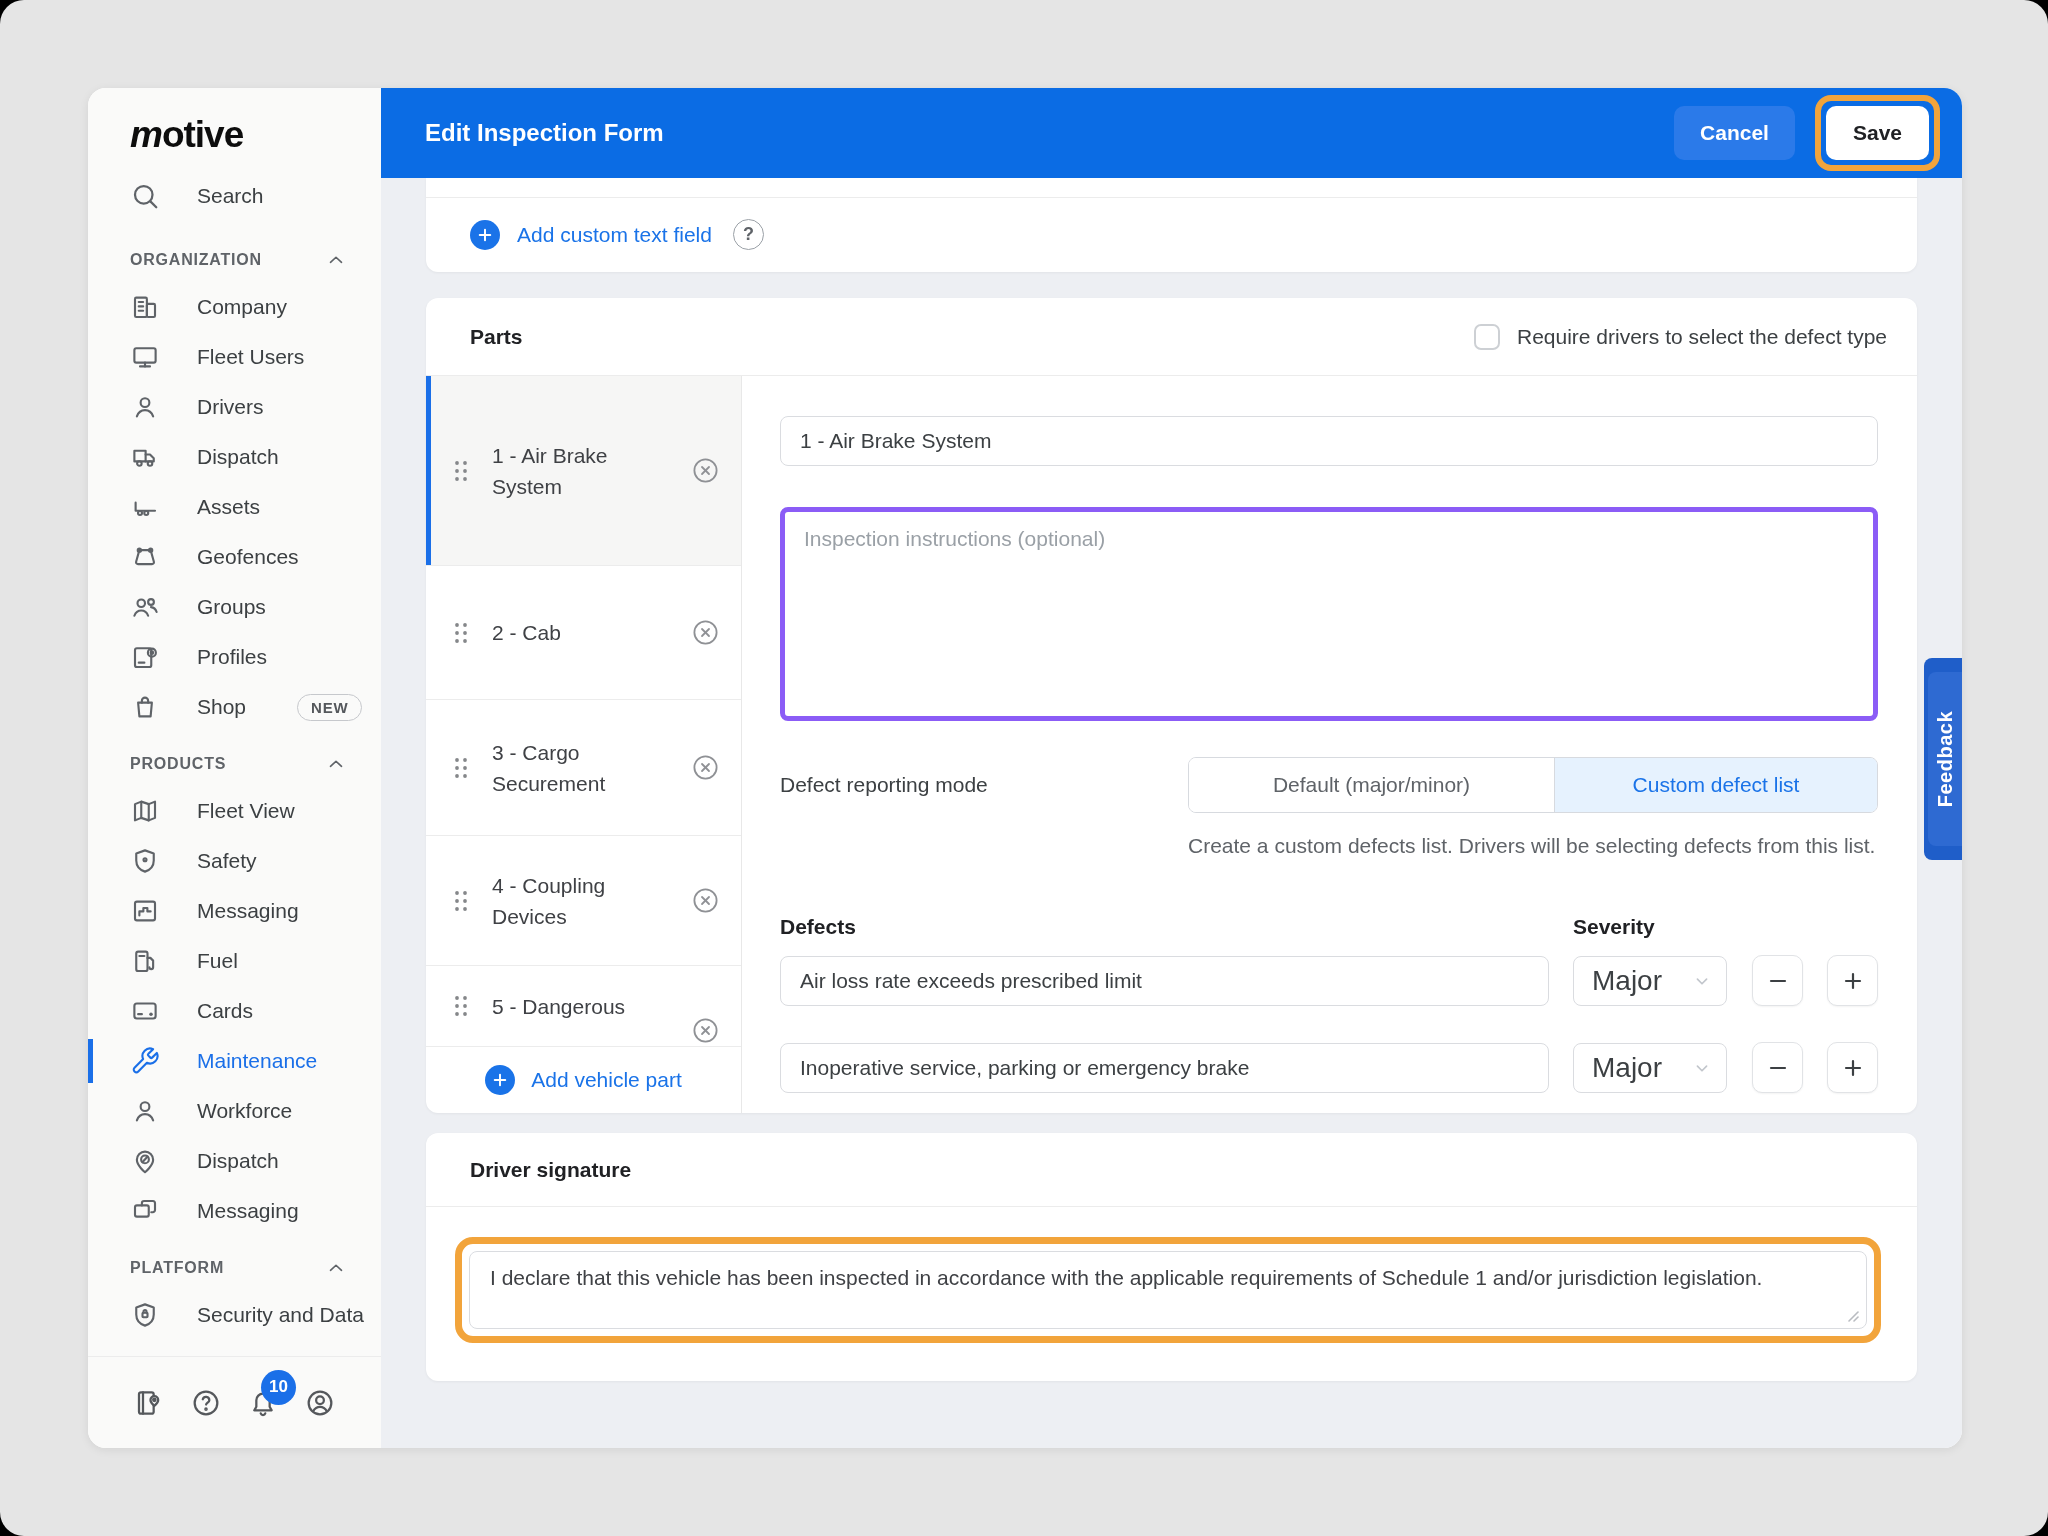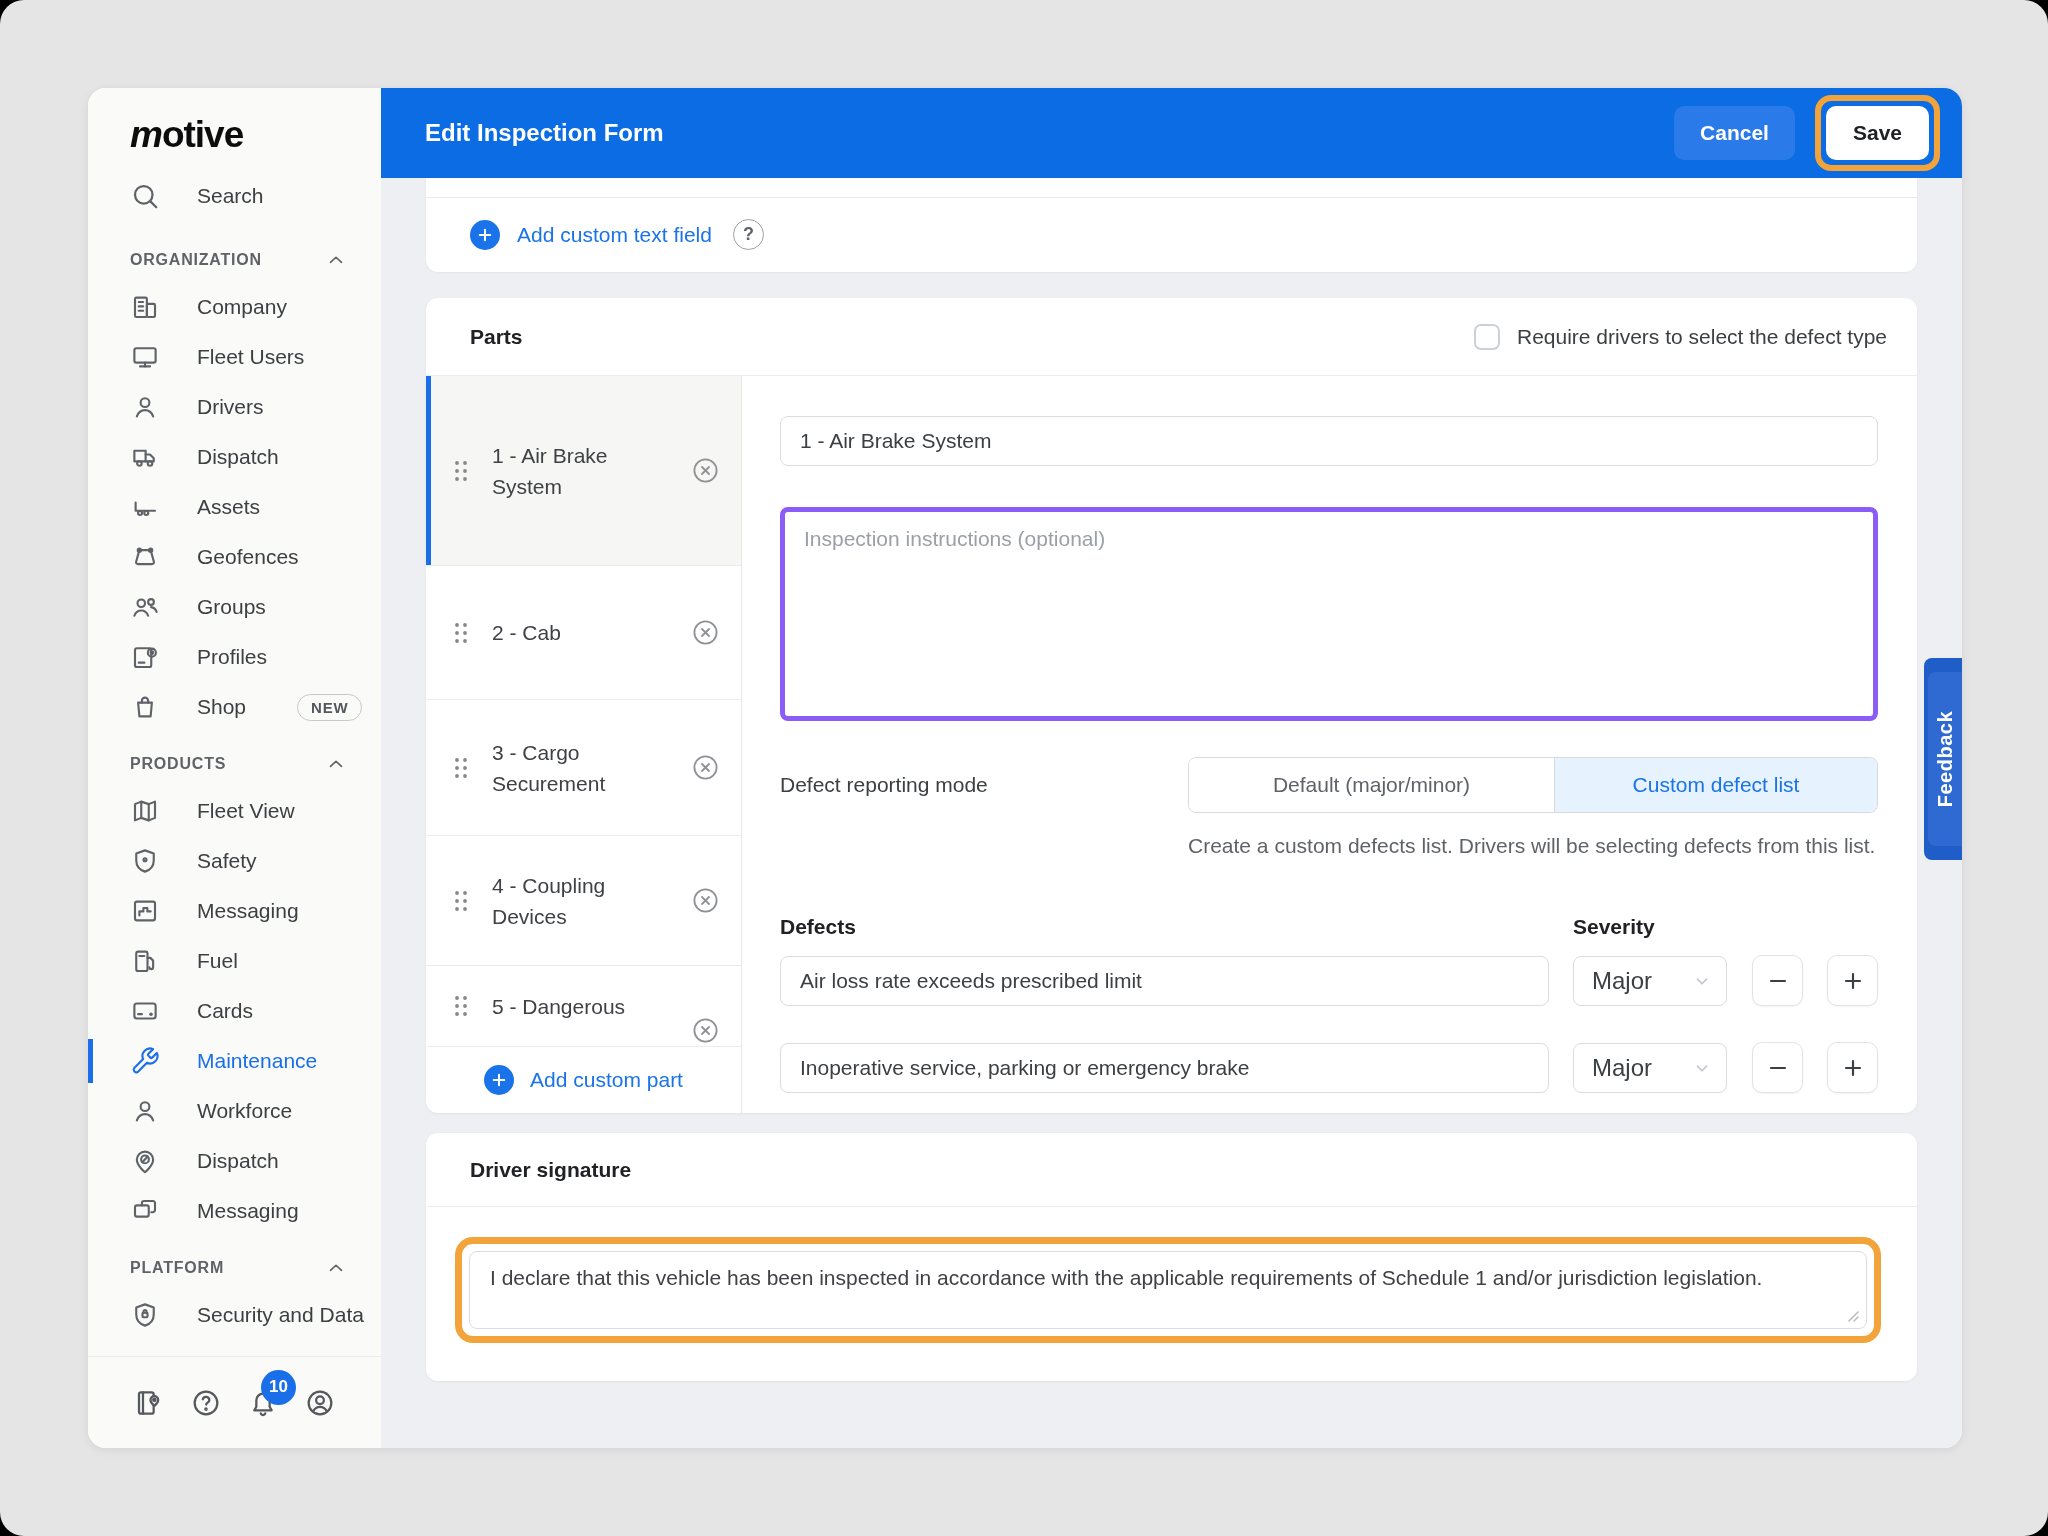--- a/index.html
+++ b/index.html
@@ -91,21 +91,21 @@
   .seg-custom { flex:1; color:#1a73e8; background:#e6f2fe; }
   .mode-help { margin:16px 0 0 408px; width:700px; font-size:21px; line-height:34px; color:#5f6368; }
   .def-headers { margin-top:52px; display:flex; }
   .dh-defects { width:793px; font-size:21px; font-weight:700; color:#202124; }
   .dh-severity { font-size:21px; font-weight:700; color:#202124; }
   .def-row { display:flex; align-items:center; }
   .def-row.r1 { margin-top:16px; } .def-row.r2 { margin-top:36px; }
   .def-input { width:769px; flex:0 0 769px; }
   .sev-select { margin-left:24px; width:154px; flex:0 0 154px; height:50px; border:1px solid #dadce0; border-radius:8px;
     display:flex; align-items:center; justify-content:space-between; padding:0 13px 0 18px; cursor:pointer; background:#fff; }
-  .sev-value { font-size:24px; color:#3c4043; }
+  .sev-value { font-size:28px; color:#3c4043; }
   .sev-chev { width:22px; height:22px; color:#c2c6cc; }
   .round-btn { width:51px; height:51px; border:1.5px solid #e1e3e6; border-radius:10px; background:#fff;
     box-shadow:0 1px 2px rgba(0,0,0,.05); display:flex; align-items:center; justify-content:center; color:#3c4043; cursor:pointer; }
   .round-btn.minus { margin-left:25px; } .round-btn.plus { margin-left:24px; }
 
   
   .card-sig { height:248px; overflow:hidden; }
   .sig-header { height:74px; display:flex; align-items:center; padding-left:44px; border-bottom:1px solid #ececec;
     font-size:21px; font-weight:700; color:#202124; }
   .sig-body { padding:30px 36px 0 29px; }
@@ -530,21 +530,21 @@
                     </svg>
                 </span>
               </div>
               <div class="list-footer">
                 <span class="plus-circle">
                   <svg width="18" height="18" viewBox="0 0 24 24" fill="none" stroke="#fff" stroke-width="2.6" stroke-linecap="round">
                       <line x1="12" y1="5" x2="12" y2="19"></line>
                       <line x1="5" y1="12" x2="19" y2="12"></line>
                     </svg>
                 </span>
-                <span class="link-blue">Add custom part</span>
+                <span class="link-blue">Add vehicle part</span>
               </div>
             </div>
 
             <div class="pane">
               <input class="txt-input" value="1 - Air Brake System" style="">
               <textarea class="pane-textarea" placeholder="Inspection instructions (optional)" style=""></textarea>
 
               <div class="mode-row">
                 <span class="mode-label">Defect reporting mode</span>
                 <div class="segment">

